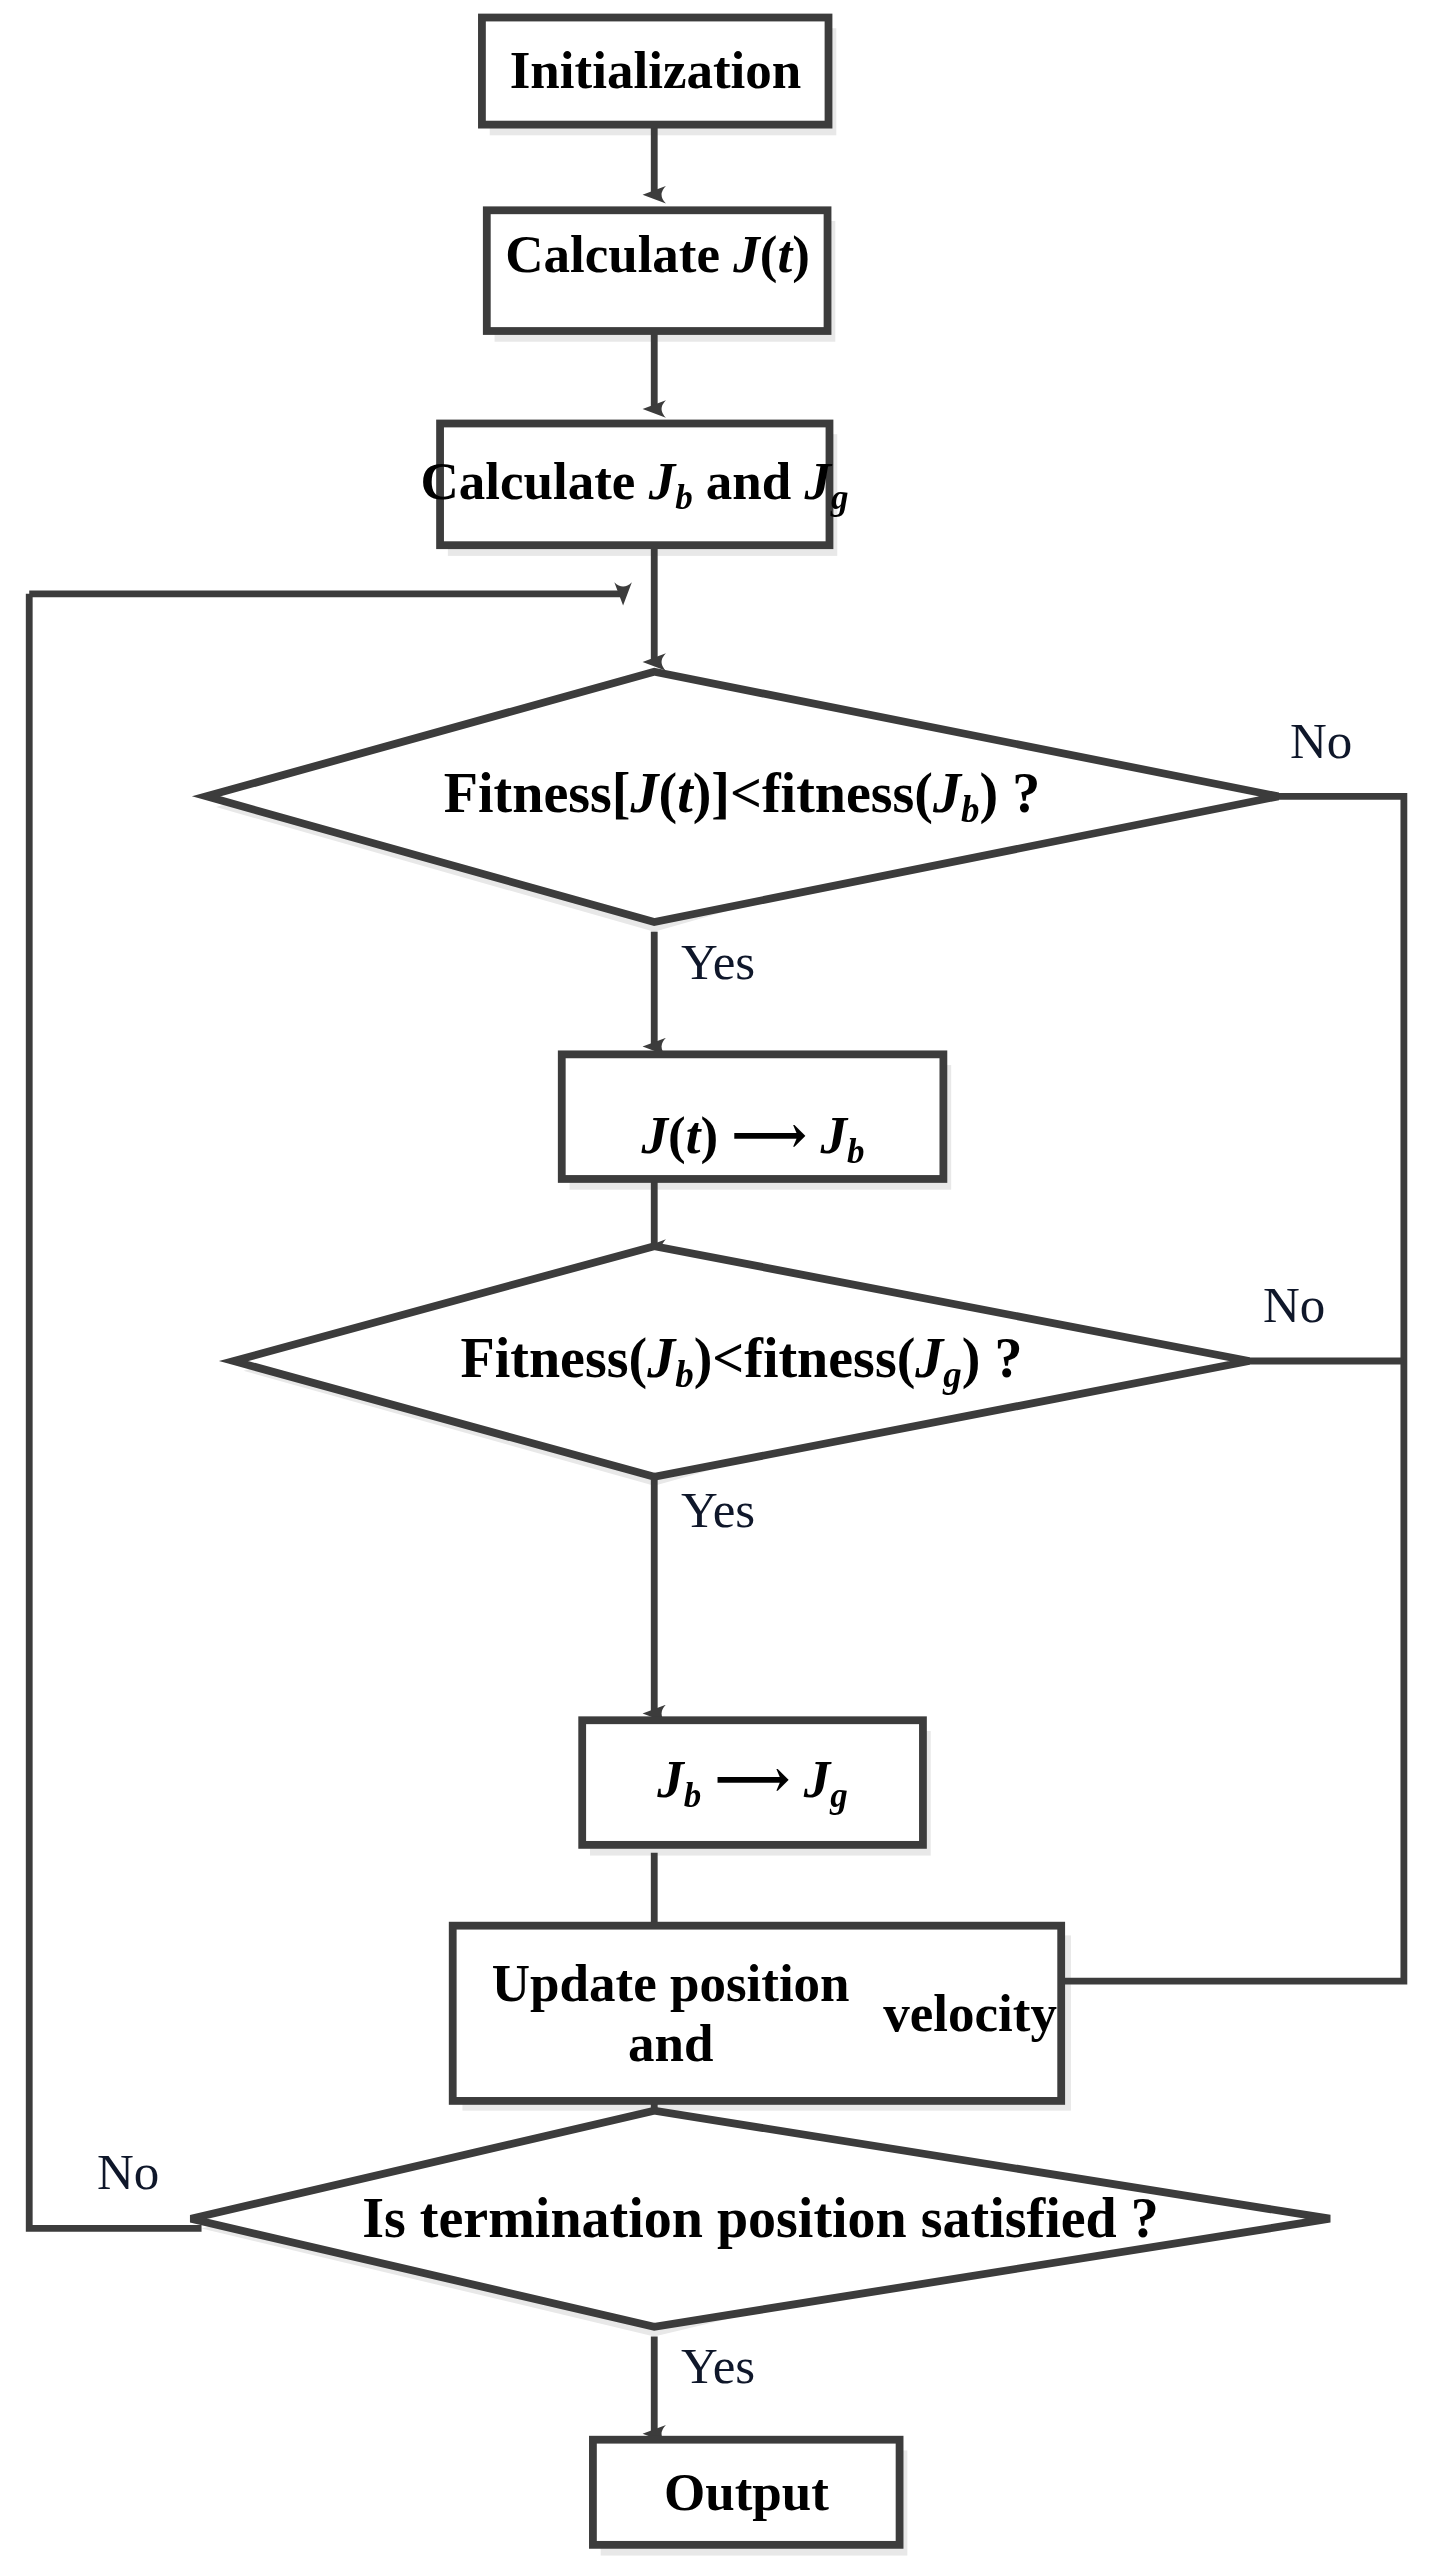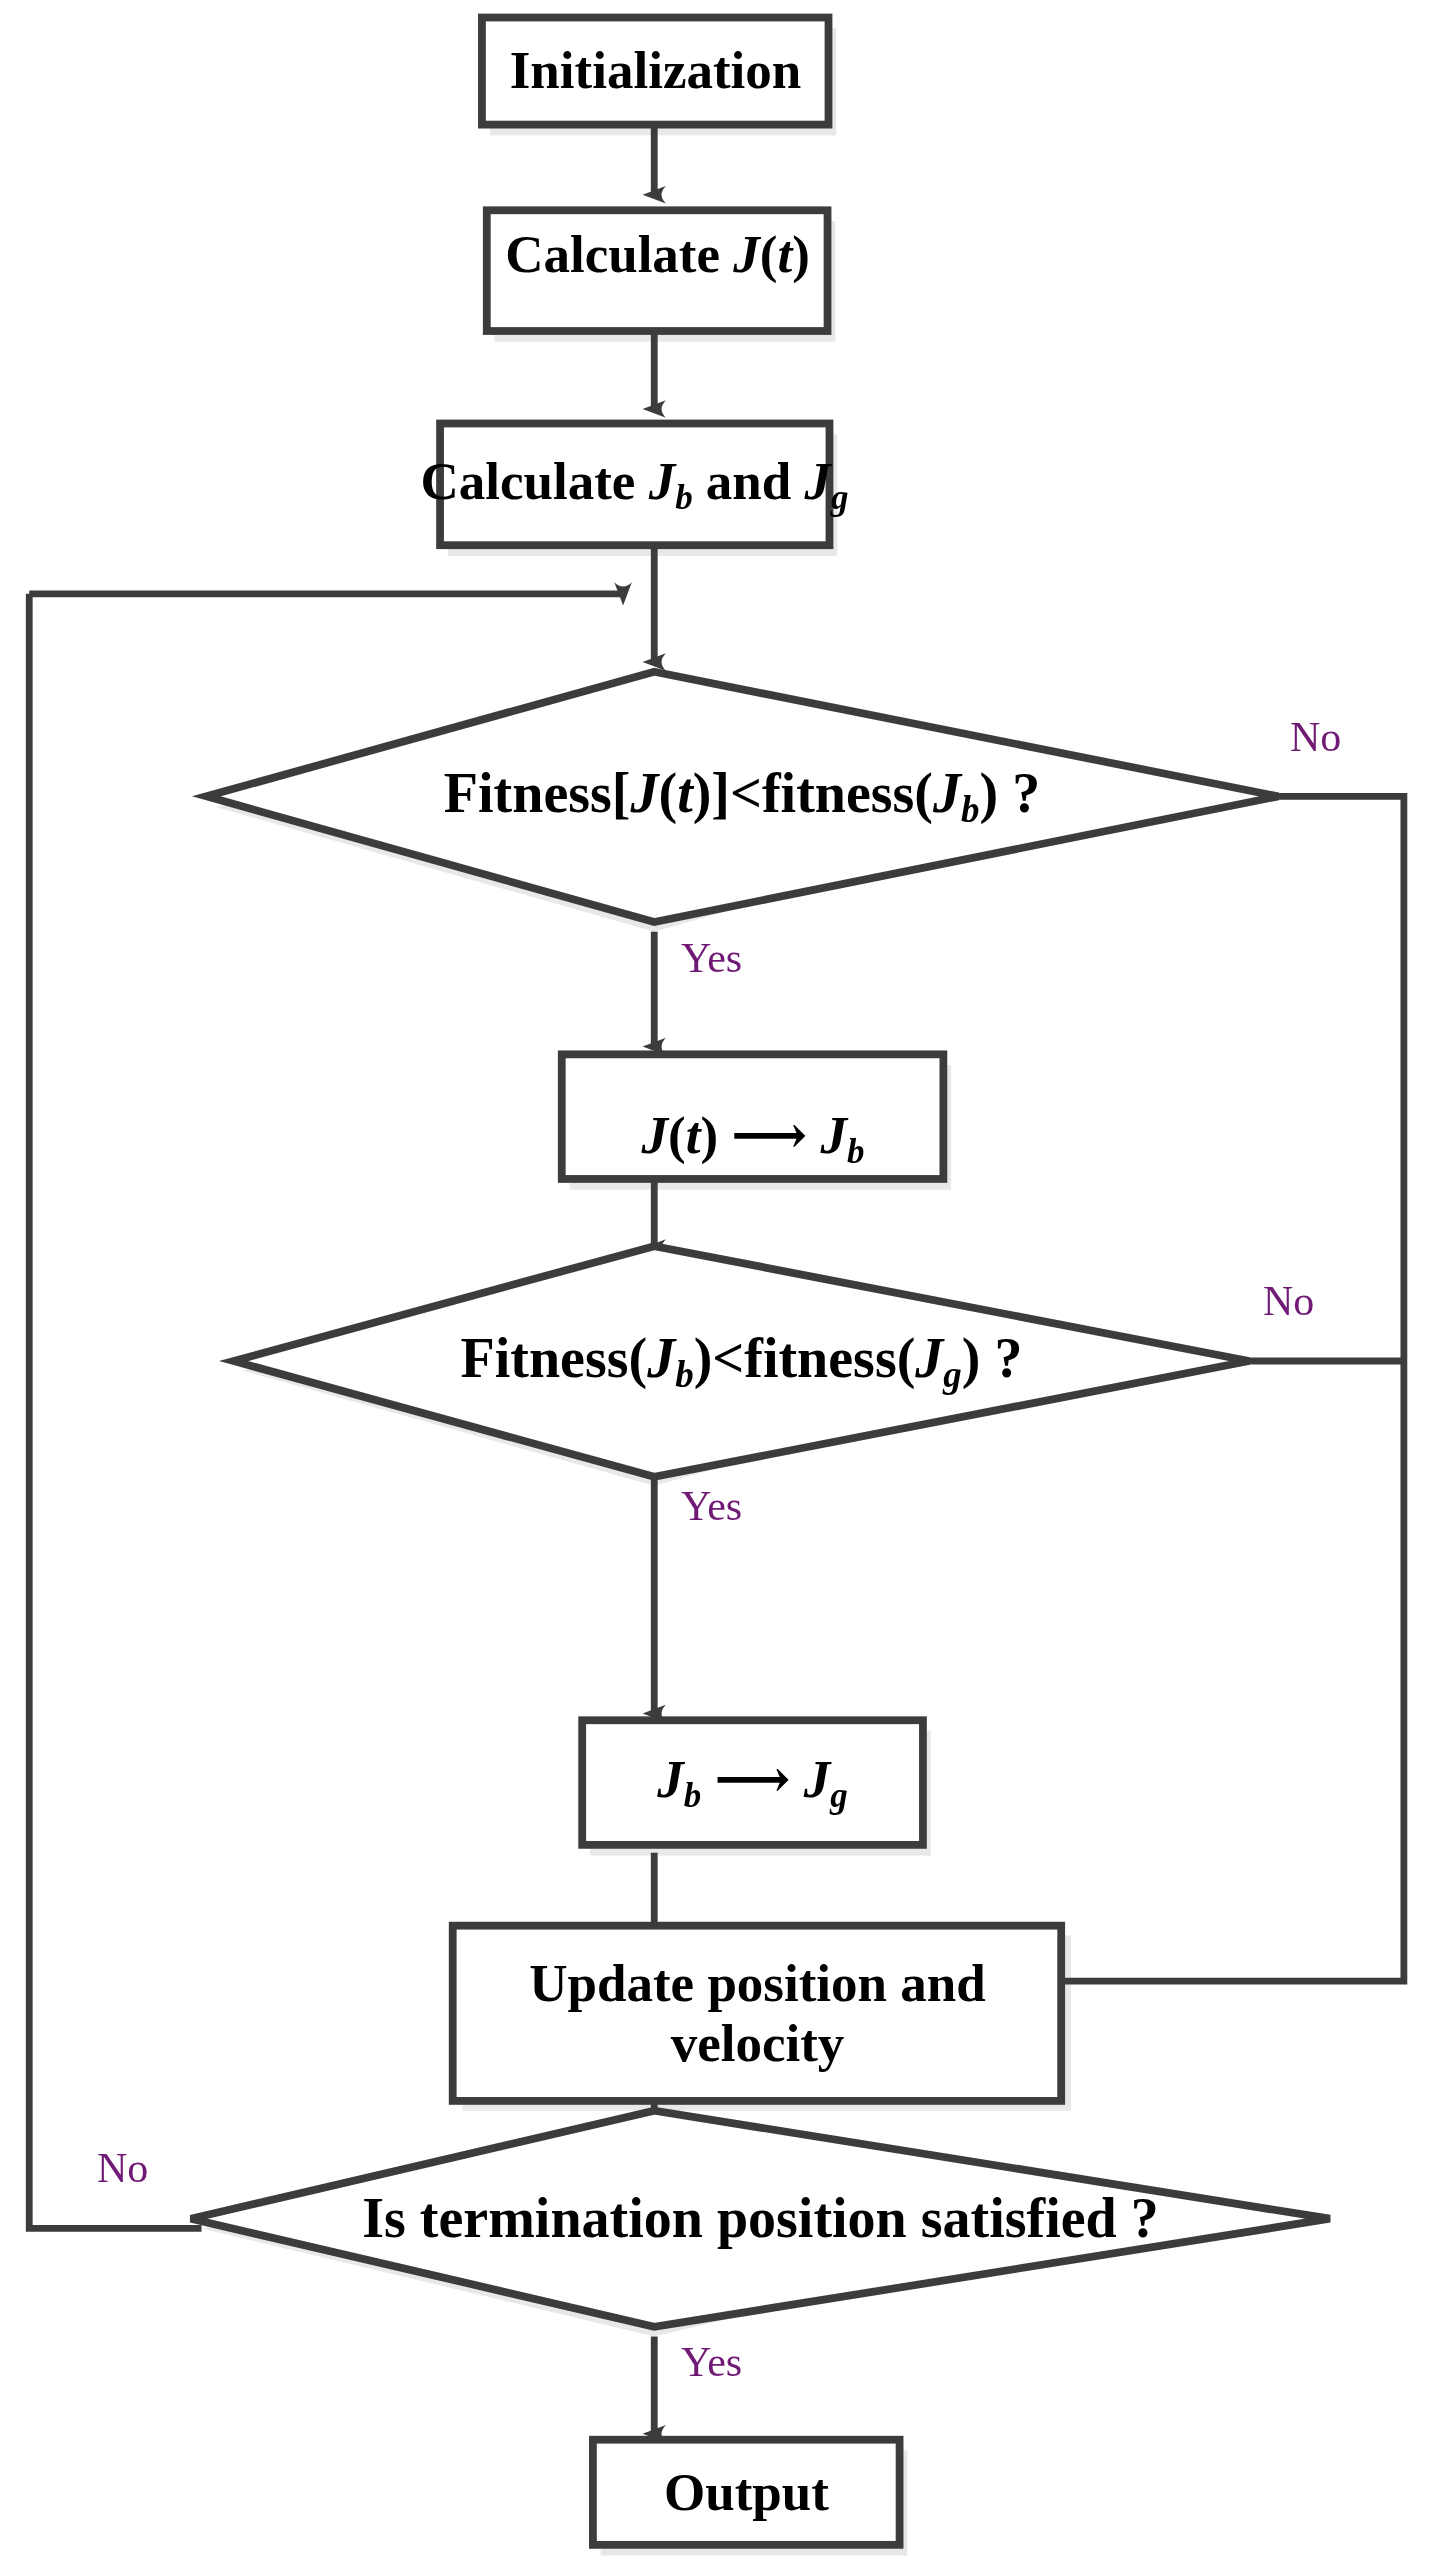--- a/index.html
+++ b/index.html
@@ -31,23 +31,23 @@
     text-align: center;
     color: #000000;
     font-family: "Liberation Serif", "DejaVu Serif", serif;
     line-height: 1.12;
     pointer-events: none;
     white-space: nowrap;
     font-weight: bold;
   }
   .edge-label {
     position: absolute;
-    color: #701a75;
+    color: #0f172a;
     font-family: "Liberation Serif", "DejaVu Serif", serif;
-    font-size: 42px;
+    font-size: 51px;
     line-height: 1;
     white-space: nowrap;
   }
   .big { font-size: 53px; }
   .mid { font-size: 56px; }
   .wrap { white-space: normal; }
   i.mi { font-style: italic; }
   sub.sb { font-style: italic; font-size: 0.66em; vertical-align: -0.28em; }
   .arrowglyph { font-style: normal; letter-spacing: 0; }
 </style>
@@ -143,21 +143,21 @@
     </div>
 
   <div class="node-text mid" style="left:234px; top:1303px; width:1015px; height:117px;">
       <span>Fitness(<i class="mi">J</i><sub class="sb">b</sub>)&lt;fitness(<i class="mi">J</i><sub class="sb">g</sub>)&nbsp;?</span>
     </div>
 
   <div class="node-text big" style="left:582px; top:1720px; width:341px; height:125px;">
       <span><i class="mi">J</i><sub class="sb">b</sub>&nbsp;<b class="arrowglyph">⟶</b>&nbsp;<i class="mi">J</i><sub class="sb">g</sub></span>
     </div>
 
-  <div class="node-text big wrap" style="left:458px; top:1926px; width:599px; height:175px; flex-direction:column;">
+  <div class="node-text big wrap" style="left:458px; top:1926px; width:599px; height:175px; flex-direction:row;">
     <span>Update position and</span>
     <span>velocity</span>
   </div>
 
   <div class="node-text mid" style="left:191px; top:2160px; width:1139px; height:117px;">Is termination position satisfied ?</div>
 
   <div class="node-text big" style="left:593px; top:2440px; width:307px; height:105px;">Output</div>
 
   <div class="edge-label" style="left:1290px; top:716px;">No</div>
 

